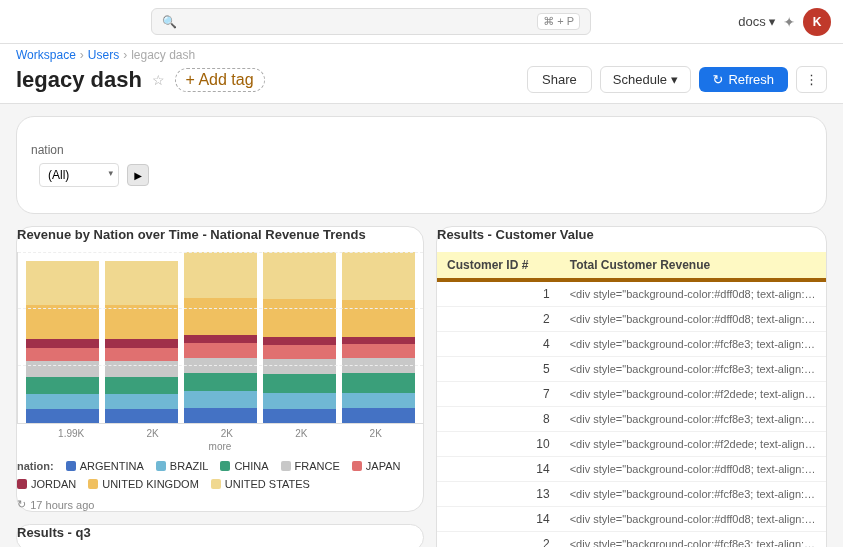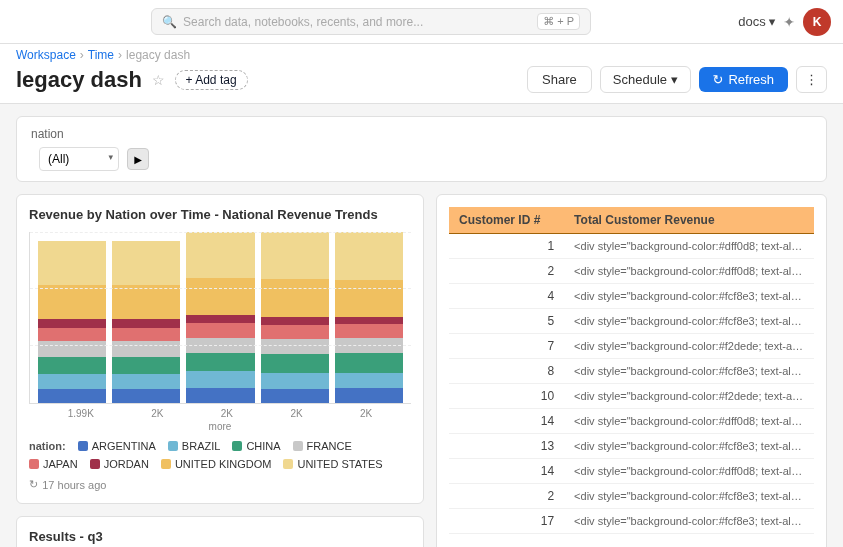--- a/index.html
+++ b/index.html
@@ -80,22 +80,22 @@
     }
     .page-title {
       font-size: 22px;
       font-weight: 600;
       color: #222;
     }
     .add-tag-btn {
       border: 1px dashed #aaa;
       border-radius: 12px;
       padding: 2px 10px;
-      font-size: 12px;
-      color: #0f172a;
+      font-size: 16px;
+      color: #a16207;
       cursor: pointer;
       background: transparent;
       display: flex; align-items: center; gap: 4px;
     }
     .title-actions {
       margin-left: auto;
       display: flex;
       align-items: center;
       gap: 8px;
     }
@@ -126,22 +126,22 @@
     
     .main-content {
       padding: 12px 16px;
       background: #f5f5f5;
       min-height: calc(547px - 100px);
     }
 
     
     .filter-section {
       background: #fff;
-      border-radius: 6px;
-      padding: 10px 14px;
+      border-radius: 18px;
+      padding: 26px 14px;
       margin-bottom: 12px;
       border: 1px solid #e0e0e0;
     }
     .filter-label { font-size: 12px; color: #666; margin-bottom: 6px; }
     .filter-controls { display: flex; align-items: center; gap: 8px; margin-left: 8px; }
     .filter-select {
       border: 1px solid #ddd; border-radius: 4px;
       padding: 4px 8px; font-size: 12px; background: #fff;
       cursor: pointer; min-width: 80px;
       appearance: none; -webkit-appearance: none;
@@ -156,23 +156,22 @@
     .panels-row {
       display: flex;
       gap: 12px;
     }
     .left-panels { flex: 0 0 408px; display: flex; flex-direction: column; gap: 12px; }
     .right-panel { flex: 1; }
 
     
     .panel {
       background: #fff;
-      border-radius: 6px;
+      border-radius: 16px;
       border: 1px solid #e0e0e0;
-      padding: 12px;
     }
     .panel-title { font-size: 13px; font-weight: 600; color: #333; margin-bottom: 10px; }
 
     
     .chart-area {
       display: flex;
       height: 200px;
       position: relative;
     }
     .y-axis {
@@ -238,22 +237,22 @@
     .table-wrapper {
       overflow: auto;
       max-height: 380px;
     }
     table {
       width: 100%;
       border-collapse: collapse;
       font-size: 12px;
     }
     th {
-      background: #fdba74;
-      border-bottom: 1px solid #a16207;
+      background: #fef9c3;
+      border-bottom: 4px solid #a16207;
       padding: 6px 10px;
       text-align: left;
       font-weight: 600;
       color: #444;
       white-space: nowrap;
     }
     td {
       border-bottom: 1px solid #f0f0f0;
       padding: 5px 10px;
       color: #333;
@@ -271,38 +270,37 @@
       pointer-events: none;
     }
   </style>
 </head>
 <body>
 
 <div class="top-nav">
   <div style="display:flex;align-items:center;gap:4px;flex:1;justify-content:center;">
     <div class="search-bar">
       <span style="color:#aaa;">🔍</span>
-      <span style="color:#aaa;font-size:12px;">Search data, notebooks, recents, and more...</span>
       <span class="search-shortcut">⌘ + P</span>
     </div>
   </div>
   <div class="nav-right">
     <div class="docs-btn">
       <span>docs</span>
       <span>▾</span>
     </div>
     <span class="star-icon-nav">✦</span>
     <div class="avatar">K</div>
   </div>
 </div>
 
 <div class="breadcrumb-bar">
   <a>Workspace</a>
   <span>›</span>
-  <a>Time</a>
+  <a>Users</a>
   <span>›</span>
   <span class="breadcrumb-current">legacy dash</span>
 </div>
 
 <div class="title-bar">
   <span class="page-title">legacy dash</span>
   <span style="font-size:14px;color:#aaa;">☆</span>
   <button class="add-tag-btn">+ Add tag</button>
   <div class="title-actions">
     <button class="share-btn">Share</button>
@@ -455,20 +453,21 @@
       </div>
 
       <div class="panel">
         <div class="panel-title">Results - q3</div>
 
       </div>
 
     </div>
 
     <div class="panel right-panel">
+      <div class="panel-title">Results - Customer Value</div>
       <div class="table-wrapper">
         <table>
           <thead>
             <tr>
               <th>Customer ID #</th>
               <th>Total Customer Revenue</th>
             </tr>
           </thead>
           <tbody id="customer-table-body">
           <tr>

